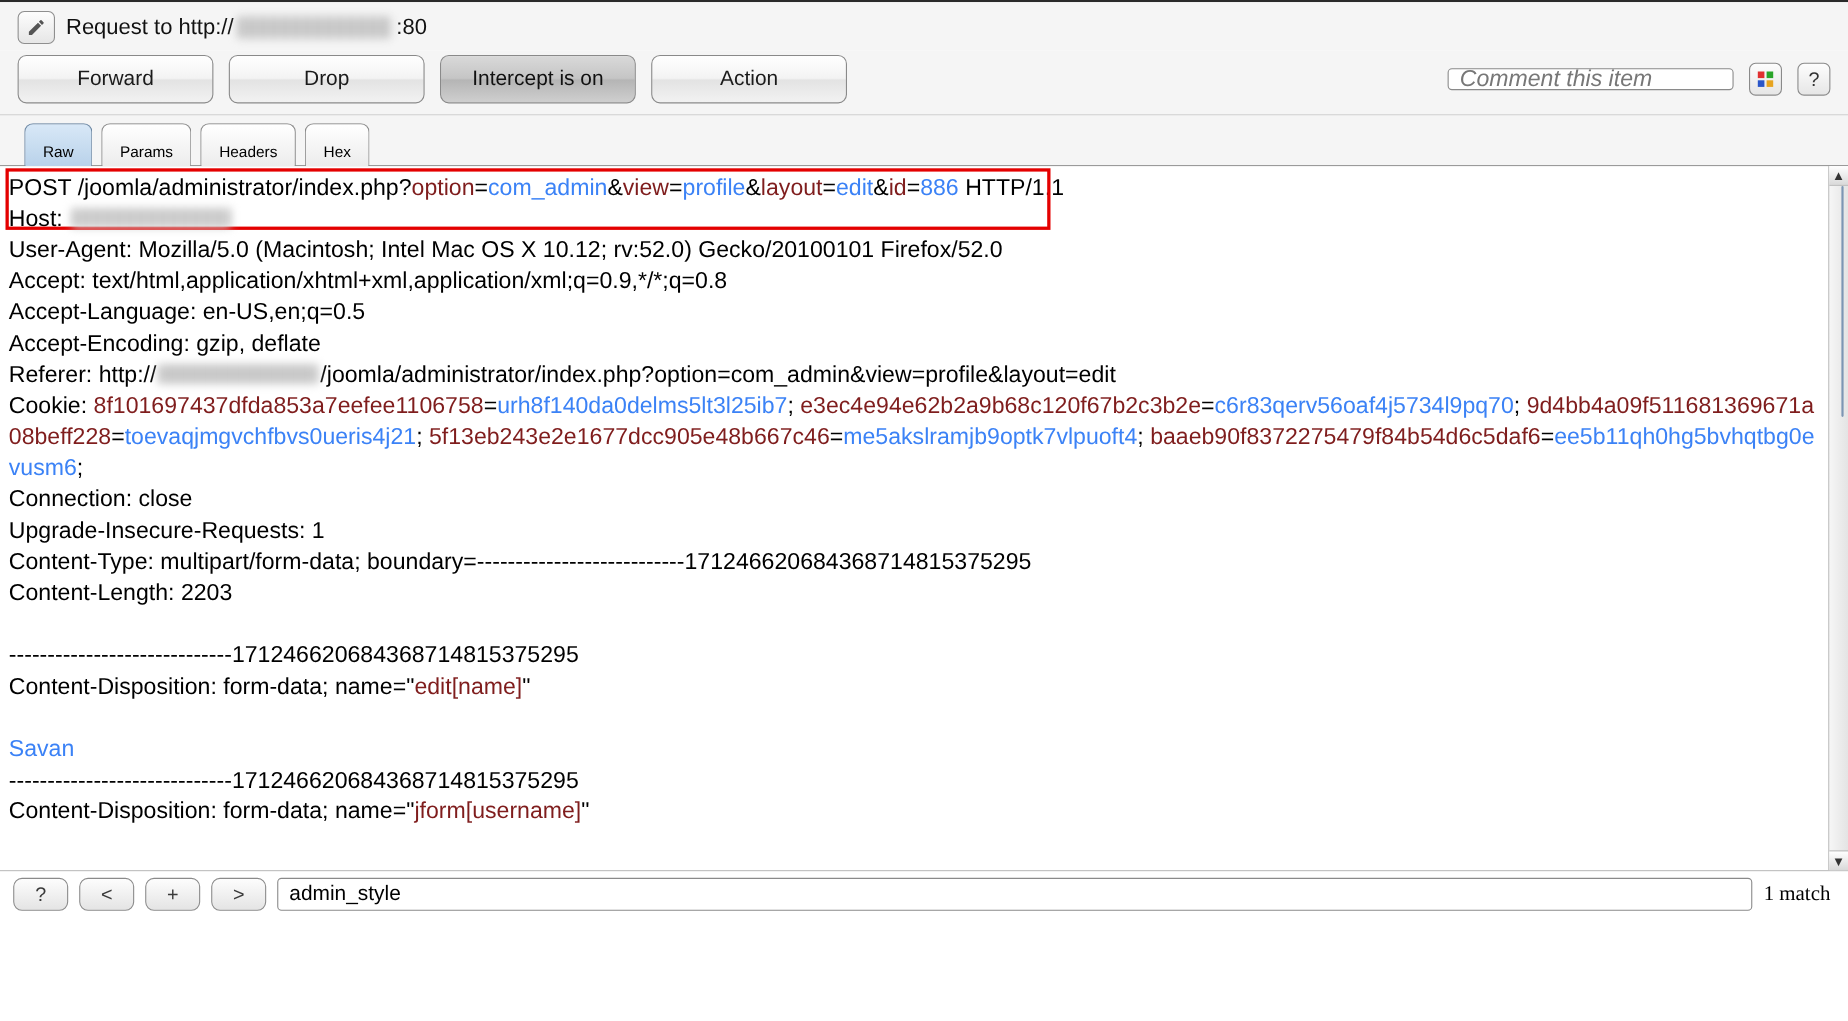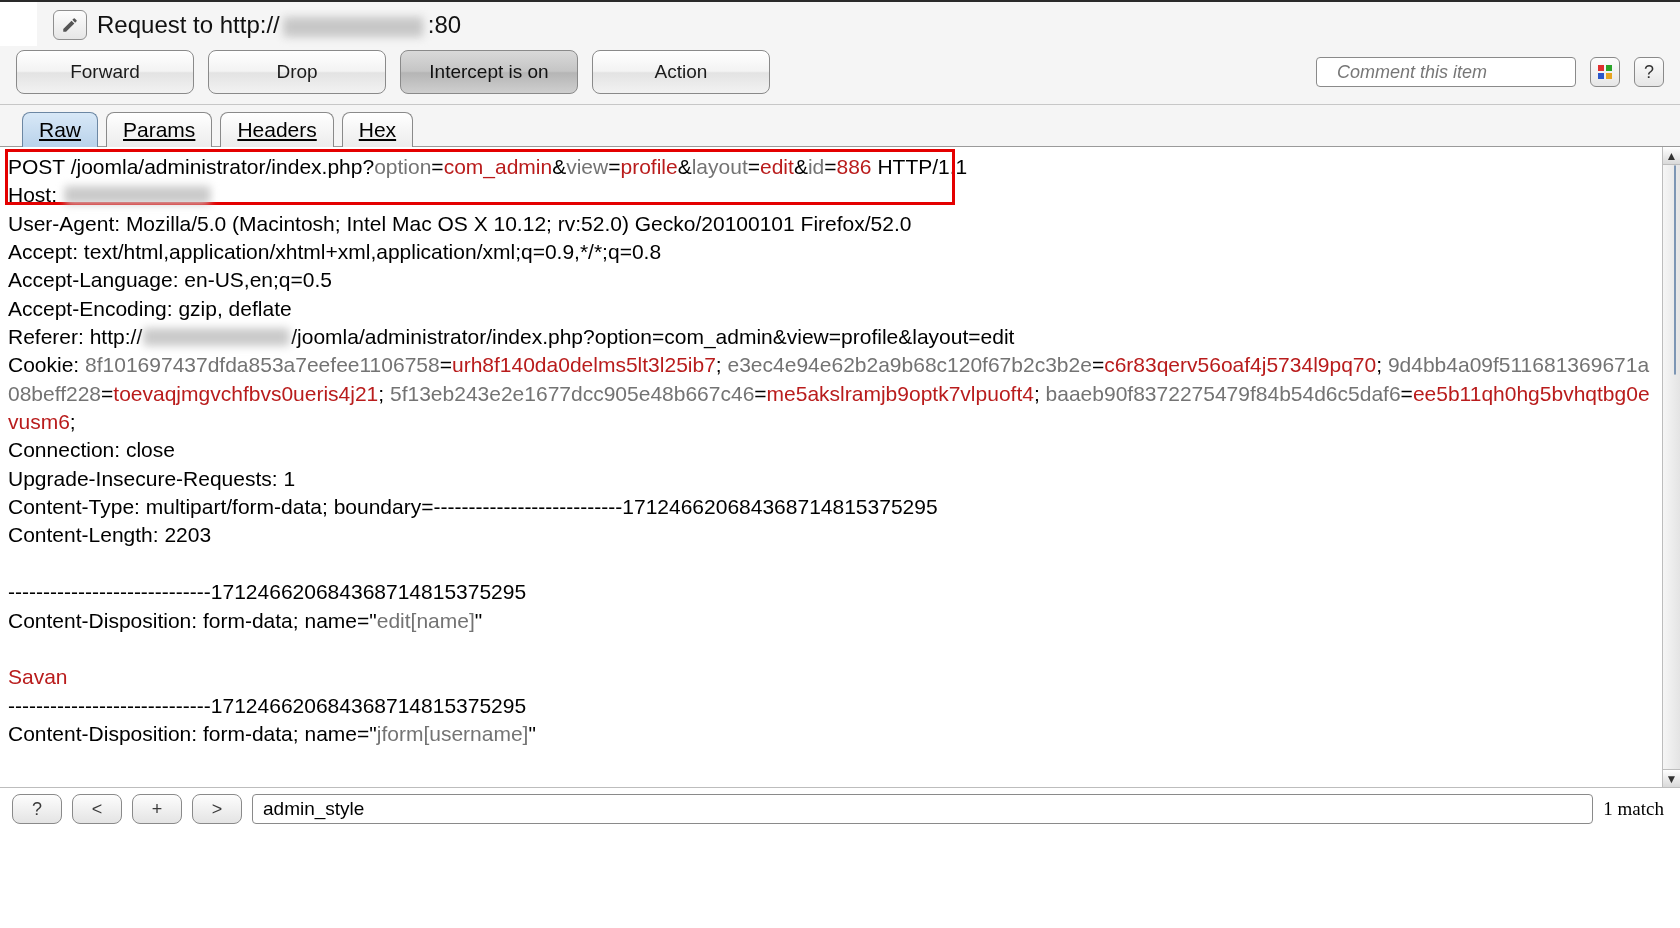--- a/index.html
+++ b/index.html
@@ -12,22 +12,21 @@
     width: 1680px;
   }
   .top-border { border-top: 2px solid #2a2a2a; }
 
   
   .info-row {
     display: flex; align-items: center;
     padding: 8px 16px 6px 16px;
     gap: 10px;
     background: #f5f5f5;
-    font-size: 24px;
-    margin-left: 37px;
+    font-size: 20px;
   }
   .pencil-btn {
     width: 34px; height: 30px;
     border: 1px solid #8f8f8f;
     border-radius: 6px;
     background: linear-gradient(#fdfdfd, #e6e6e6);
     display: flex; align-items:center; justify-content:center;
     cursor: pointer;
   }
   .pencil-btn svg { width: 18px; height: 18px; }
@@ -57,25 +56,25 @@
     background: linear-gradient(#ffffff 0%, #f3f3f3 48%, #e3e3e3 52%, #f2f2f2 100%);
     cursor: pointer;
     color: #1b1b1b;
   }
   .btn.active {
     background: linear-gradient(#d9d9d9 0%, #c5c5c5 48%, #b5b5b5 52%, #cfcfcf 100%);
     color: #111;
   }
   .toolbar-spacer { flex: 1; }
   .comment-input {
-    width: 260px; height: 30px;
+    width: 260px; height: 20px;
     border: 1px solid #8a8a8a;
     border-radius: 4px;
-    padding: 2px 20px;
-    font-size: 18px;
+    padding: 2px 10px;
+    font-size: 21px;
     font-style: italic;
     color: #777;
     background: #fff;
   }
   .comment-input::placeholder { color:#777; font-style: italic; }
   .mini-btn {
     width: 30px; height: 30px;
     border: 1px solid #8a8a8a;
     border-radius: 6px;
     background: linear-gradient(#fdfdfd, #e6e6e6);
@@ -93,30 +92,29 @@
   
   .tab-row {
     display:flex; align-items:flex-end;
     padding: 6px 14px 0 22px;
     background:#f5f5f5;
     gap: 8px;
     border-bottom: 1px solid #9a9a9a;
     position: relative;
   }
   .tab {
-    padding: 5px 16px 5px 16px;
-    font-size: 21px;
+    padding: 17px 16px 5px 16px;
+    font-size: 14px;
     border: 1px solid #8a8a8a;
     border-bottom: none;
     border-radius: 8px 8px 0 0;
     background: linear-gradient(#fff,#ececec);
     cursor:pointer;
     position: relative;
     bottom: -1px;
-    text-decoration: underline;
   }
   .tab.active {
     background: linear-gradient(#d8e8f7,#b9d2ea);
     border-color:#6c87a3;
   }
 
   
   .content-wrap {
     position: relative;
     display:flex;
@@ -131,22 +129,22 @@
     height: 640px;
     overflow: hidden;
     white-space: pre-wrap;
     word-break: break-all;
   }
   .red-box {
     position:absolute;
     border:3px solid #e40000;
     pointer-events:none;
   }
-  .kv-blue { color:#737373; }
-  .kv-red  { color:#b91c1c; }
+  .kv-blue { color:#7f1d1d; }
+  .kv-red  { color:#3b82f6; }
 
   .referer-redacted {
     display:inline-block;
     width: 145px; height: 18px; vertical-align: -2px;
     filter: blur(4px);
     background: repeating-linear-gradient(90deg,#bebebe 0 6px,#dcdcdc 6px 10px);
     border-radius:2px;
     margin: 0 2px;
   }
 

